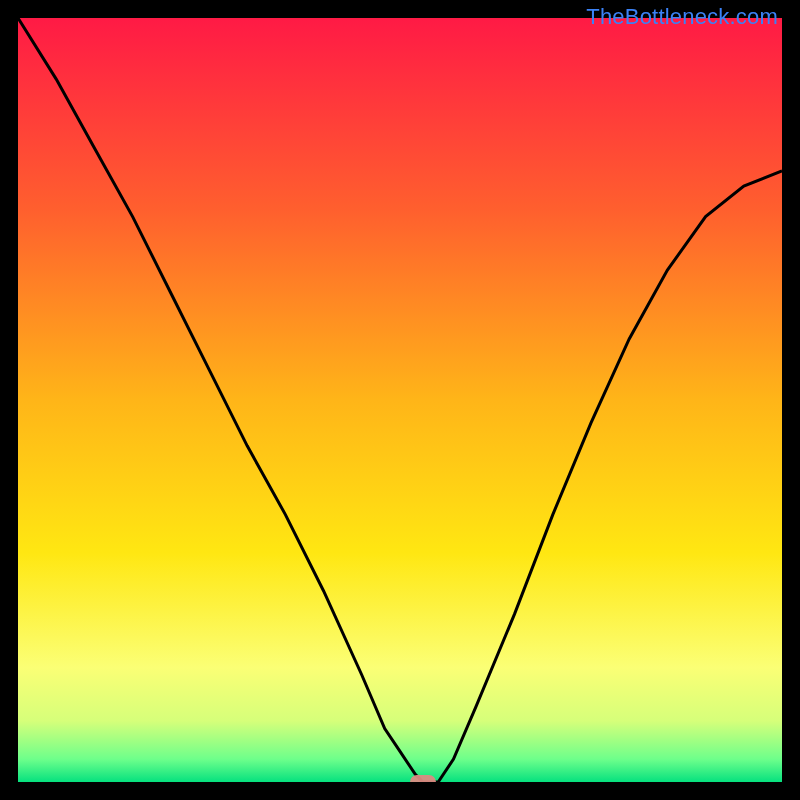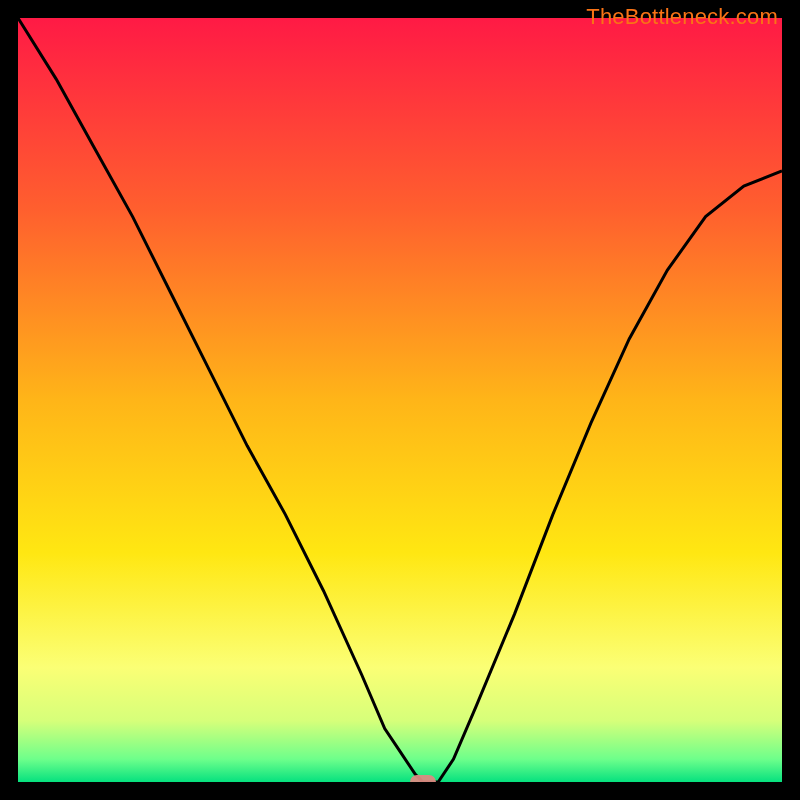--- a/index.html
+++ b/index.html
@@ -33,21 +33,21 @@
     position: absolute;
     left: 0;
     top: 0;
     width: 764px;
     height: 764px;
   }
   .watermark {
     position: absolute;
     top: 4px;
     right: 22px;
-    color: #f97316;
+    color: #3b82f6;
     font-size: 22px;
     font-weight: 500;
     letter-spacing: 0.2px;
     user-select: none;
   }
   .marker {
     position: absolute;
     border-radius: 8px;
     background: #db8b82;
     opacity: 0.95;

